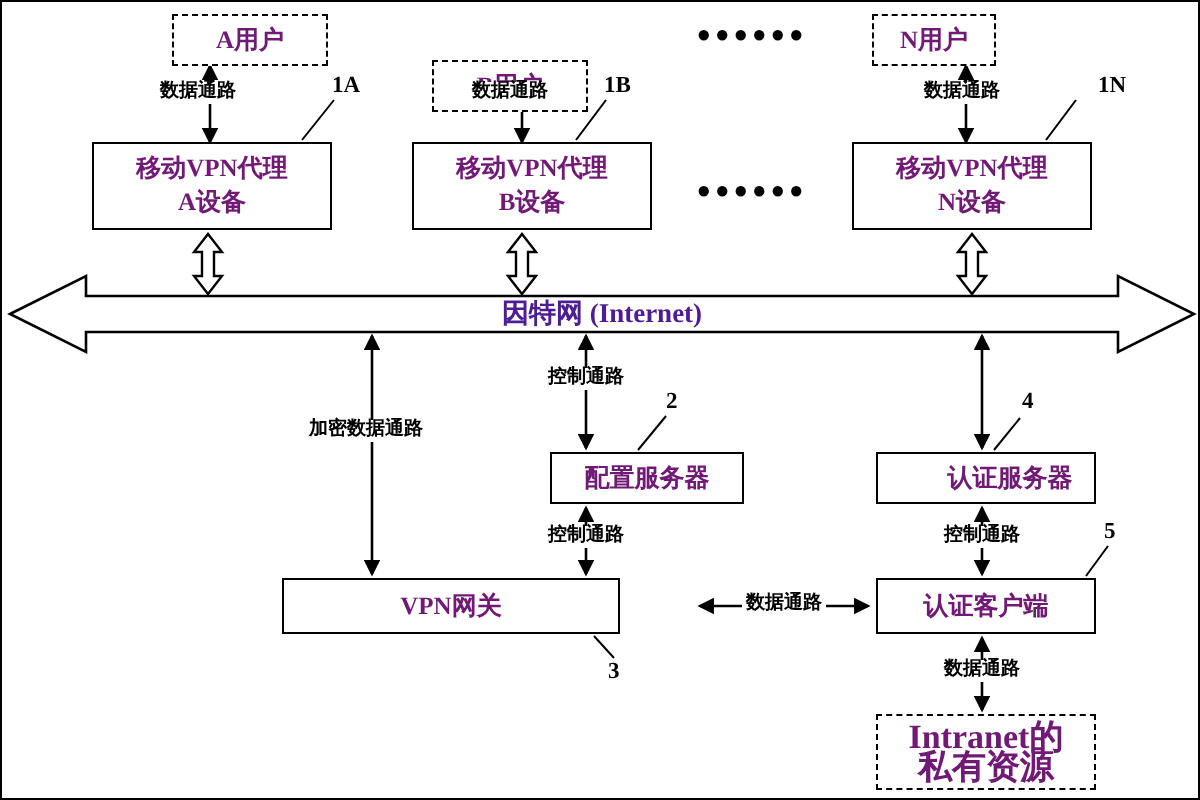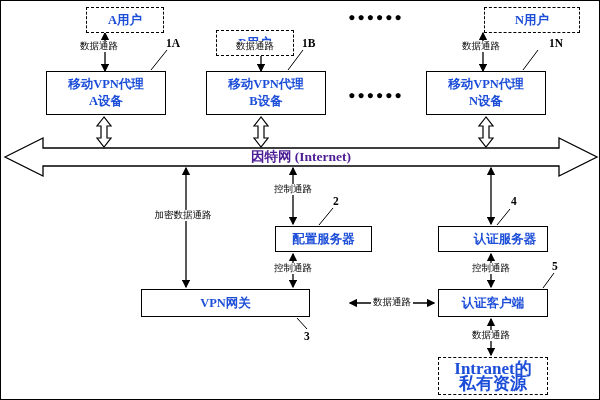--- a/index.html
+++ b/index.html
@@ -3,26 +3,26 @@
 <meta charset="utf-8">
 <style>
   html,body{margin:0;padding:0;}
   body{font-family:"Liberation Serif","DejaVu Serif",serif;}
   .stage{position:relative;width:600px;height:400px;background:#fff;border:1px solid #000;box-sizing:border-box;overflow:hidden;}
   .layer{position:absolute;left:0;top:0;width:600px;height:400px;}
   .arrow{stroke:#000;stroke-width:1.3;marker-start:url(#ah);marker-end:url(#ah);}
   .ptr{stroke:#000;stroke-width:1;}
   .band{fill:#fff;stroke:#000;stroke-width:1.3;}
   .holo{fill:#fff;stroke:#000;stroke-width:1.2;}
-  .box{position:absolute;background:#fff;display:flex;flex-direction:column;align-items:center;justify-content:center;text-align:center;font-weight:bold;color:#1d4ed8;box-sizing:border-box;}
+  .box{position:absolute;background:#fff;display:flex;flex-direction:column;align-items:center;justify-content:center;text-align:center;font-weight:bold;color:#701a75;box-sizing:border-box;}
   .solid{border:1.6px solid #000;}
   .dashed{border:1.6px dashed #000;}
   .fs12{font-size:12.5px;line-height:17px;}
   .fs11{font-size:17px;line-height:15px;}
-  .edge-lbl{position:absolute;transform:translateX(-50%);background:#fff;font-size:9.5px;font-weight:normal;line-height:11px;white-space:nowrap;padding:0 2px;color:#000;}
+  .edge-lbl{position:absolute;transform:translateX(-50%);background:#fff;font-size:9.5px;font-weight:bold;line-height:11px;white-space:nowrap;padding:0 2px;color:#000;}
   .ref{position:absolute;font-size:11.5px;font-weight:bold;color:#000;line-height:13px;}
   .dots{position:absolute;width:90px;text-align:center;font-size:12px;letter-spacing:2px;color:#000;line-height:14px;font-weight:bold;}
   .internet-lbl{position:absolute;left:300px;top:156px;transform:translate(-50%,-50%);font-size:13.5px;font-weight:bold;white-space:nowrap;color:#4c1d95;}
 </style>
 </head>
 <body>
 
 <div class="stage">
 
   <svg class="layer" viewBox="0 0 600 400" xmlns="http://www.w3.org/2000/svg">
@@ -59,21 +59,21 @@
     <line class="ptr" x1="542" y1="287" x2="553" y2="272"></line>
   </svg>
 
   <div class="box dashed fs12" style="left:85px;top:6px;width:78px;height:26px;">
     <span>A用户</span>
   </div>
   <div class="box dashed fs12" style="left:215px;top:6px;width:78px;height:26px;margin-top:23px;">
     <span>B用户</span>
   </div>
   <div class="dots" style="left:330px;top:9px;">●●●●●●</div>
-  <div class="box dashed fs12" style="left:435px;top:6px;width:96px;height:26px;margin-left:48px;">
+  <div class="box dashed fs12" style="left:435px;top:6px;width:62px;height:26px;">
     <span>N用户</span>
   </div>
 
   <div class="box solid fs12" style="left:45px;top:70px;width:120px;height:44px;">
     <span>移动VPN代理</span>
     <span>A设备</span>
   </div>
   <div class="box solid fs12" style="left:205px;top:70px;width:120px;height:44px;">
     <span>移动VPN代理</span>
     <span>B设备</span>

